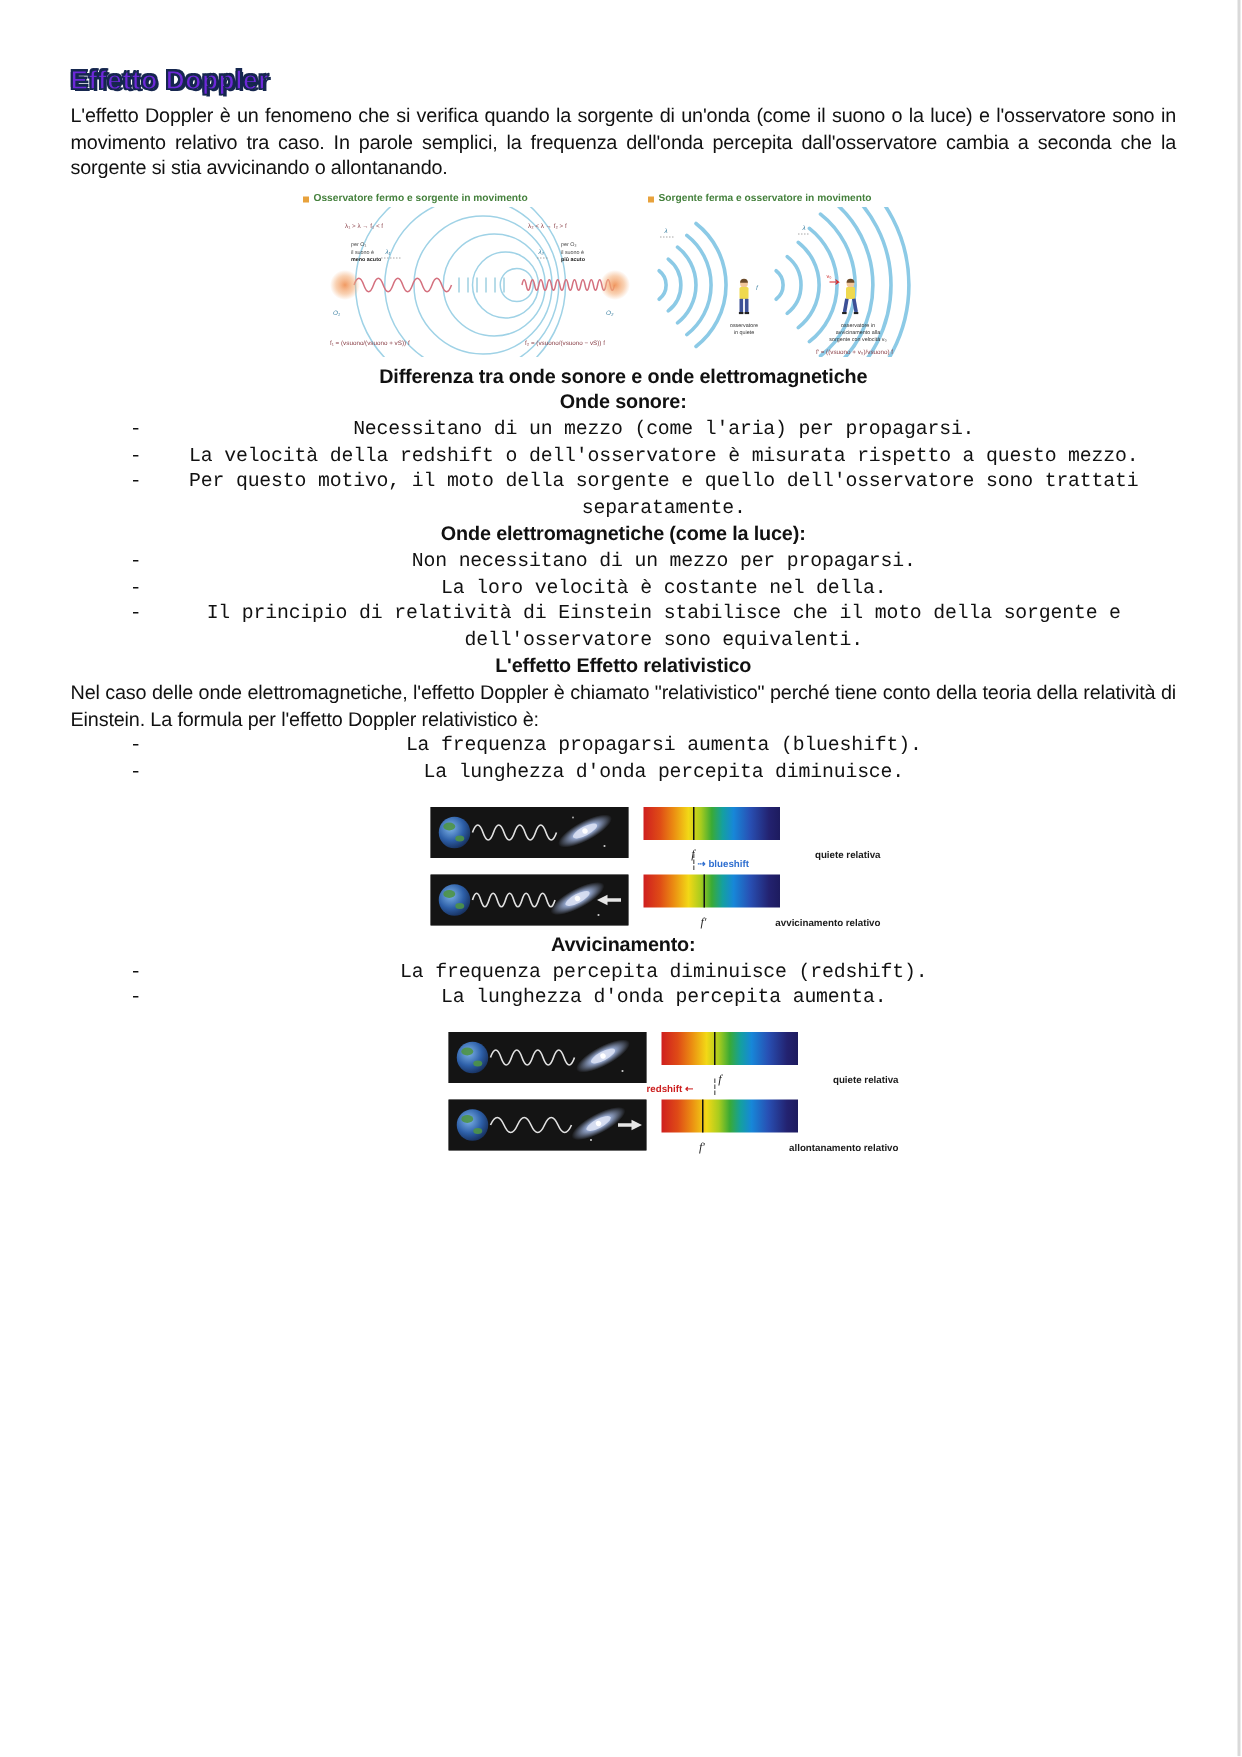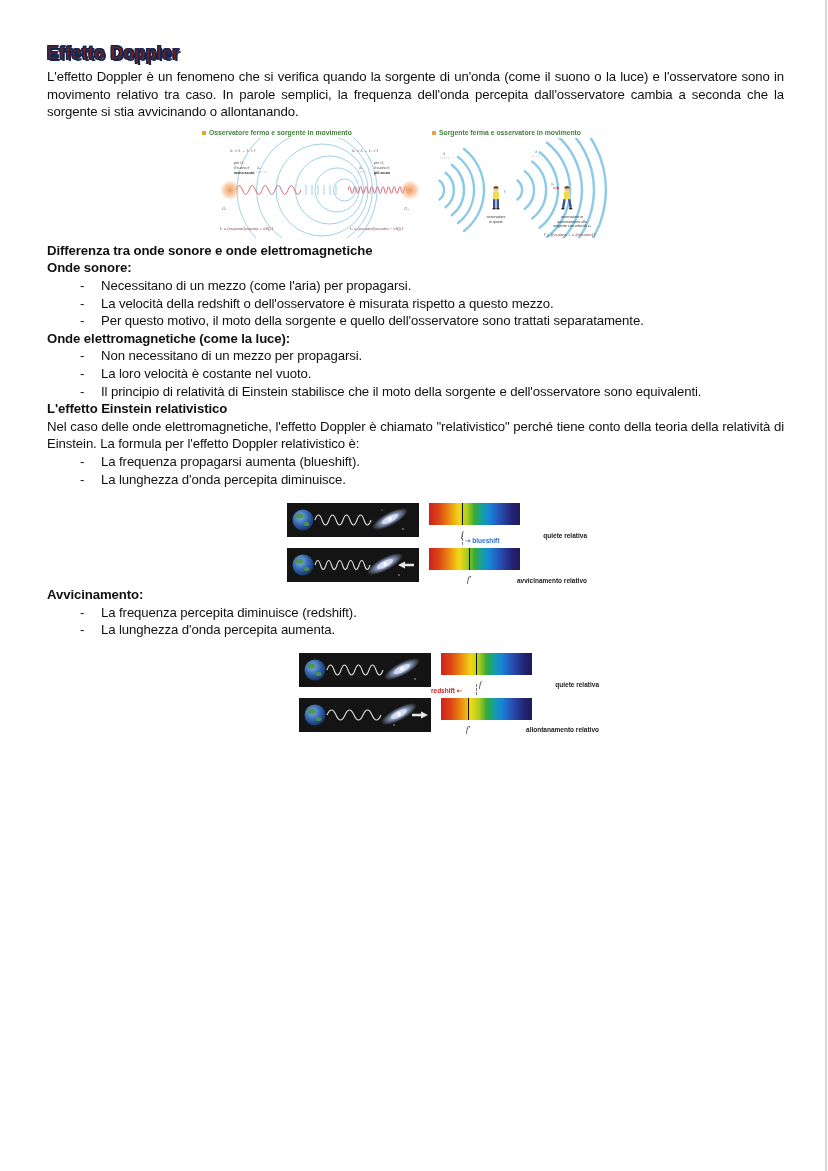--- a/index.html
+++ b/index.html
@@ -2,27 +2,27 @@
 <html><head>
 <meta charset="utf-8">
 <style>
   html,body { margin:0; padding:0; background:#fff; }
   .page { position:relative; width:828px; height:1171px; background:#ffffff; overflow:hidden;
           font-family:"Liberation Sans", sans-serif; color:#111; }
   .page-edge { position:absolute; top:0; right:1px; width:2px; height:100%; background:#d9d9d9; }
   .content { position:absolute; left:47px; top:42px; width:737px; }
 
   .doc-title { font-size:17.5px; font-weight:800; letter-spacing:.4px; line-height:22px;
-               color:#7f1d1d; -webkit-text-stroke:.9px #16274f;
+               color:#6d28d9; -webkit-text-stroke:.9px #16274f;
                text-shadow:-1px -1px 0 #16274f, 1px -1px 0 #16274f, -1px 1px 0 #16274f, 1.8px 1.8px 0 #16274f; }
 
-  .p, .h, .li { font-size:13.2px; line-height:17.6px; letter-spacing:-.1px; }
+  .p, .h, .li { font-size:13.2px; line-height:17.6px; letter-spacing:-.1px;text-align:center; }
   .p { text-align:justify; margin-top:4px; }
   .h { font-weight:bold; }
-  .li { display:flex; }
+  .li { display:flex;font-family:Liberation Mono, monospace; }
   .li .dash { width:21px; margin-left:33px; flex:none; }
   .li .dash::before { content:"-"; }
   .li .txt { flex:1; }
 
   
   .wavefig { display:flex; gap:8px; margin:7px 0 4px 155px; }
   .wf-col .cap { display:flex; align-items:center; gap:3px; height:10px;
                  font-size:6.8px; font-weight:bold; color:#44803c; }
   .sq { width:4px; height:4px; background:#e8a23c; flex:none; }
   .wf-col svg { display:block; }
@@ -203,27 +203,27 @@
         <span class="dash"></span>
         <span class="txt">Per questo motivo, il moto della sorgente e quello dell'osservatore sono trattati separatamente.</span>
       </div>
     <div class="h">Onde elettromagnetiche (come la luce):</div>
     <div class="li">
         <span class="dash"></span>
         <span class="txt">Non necessitano di un mezzo per propagarsi.</span>
       </div>
     <div class="li">
         <span class="dash"></span>
-        <span class="txt">La loro velocità è costante nel vuoto.</span>
+        <span class="txt">La loro velocità è costante nel della.</span>
       </div>
     <div class="li">
         <span class="dash"></span>
         <span class="txt">Il principio di relatività di Einstein stabilisce che il moto della sorgente e dell'osservatore sono equivalenti.</span>
       </div>
-    <div class="h">L'effetto Einstein relativistico</div>
+    <div class="h">L'effetto Effetto relativistico</div>
     <div class="p" style="margin-top:0">Nel caso delle onde elettromagnetiche, l'effetto Doppler è chiamato "relativistico" perché tiene conto della teoria della relatività di Einstein. La formula per l'effetto Doppler relativistico è:</div>
     <div class="li">
         <span class="dash"></span>
         <span class="txt">La frequenza propagarsi aumenta (blueshift).</span>
       </div>
     <div class="li">
         <span class="dash"></span>
         <span class="txt">La lunghezza d'onda percepita diminuisce.</span>
       </div>
 

